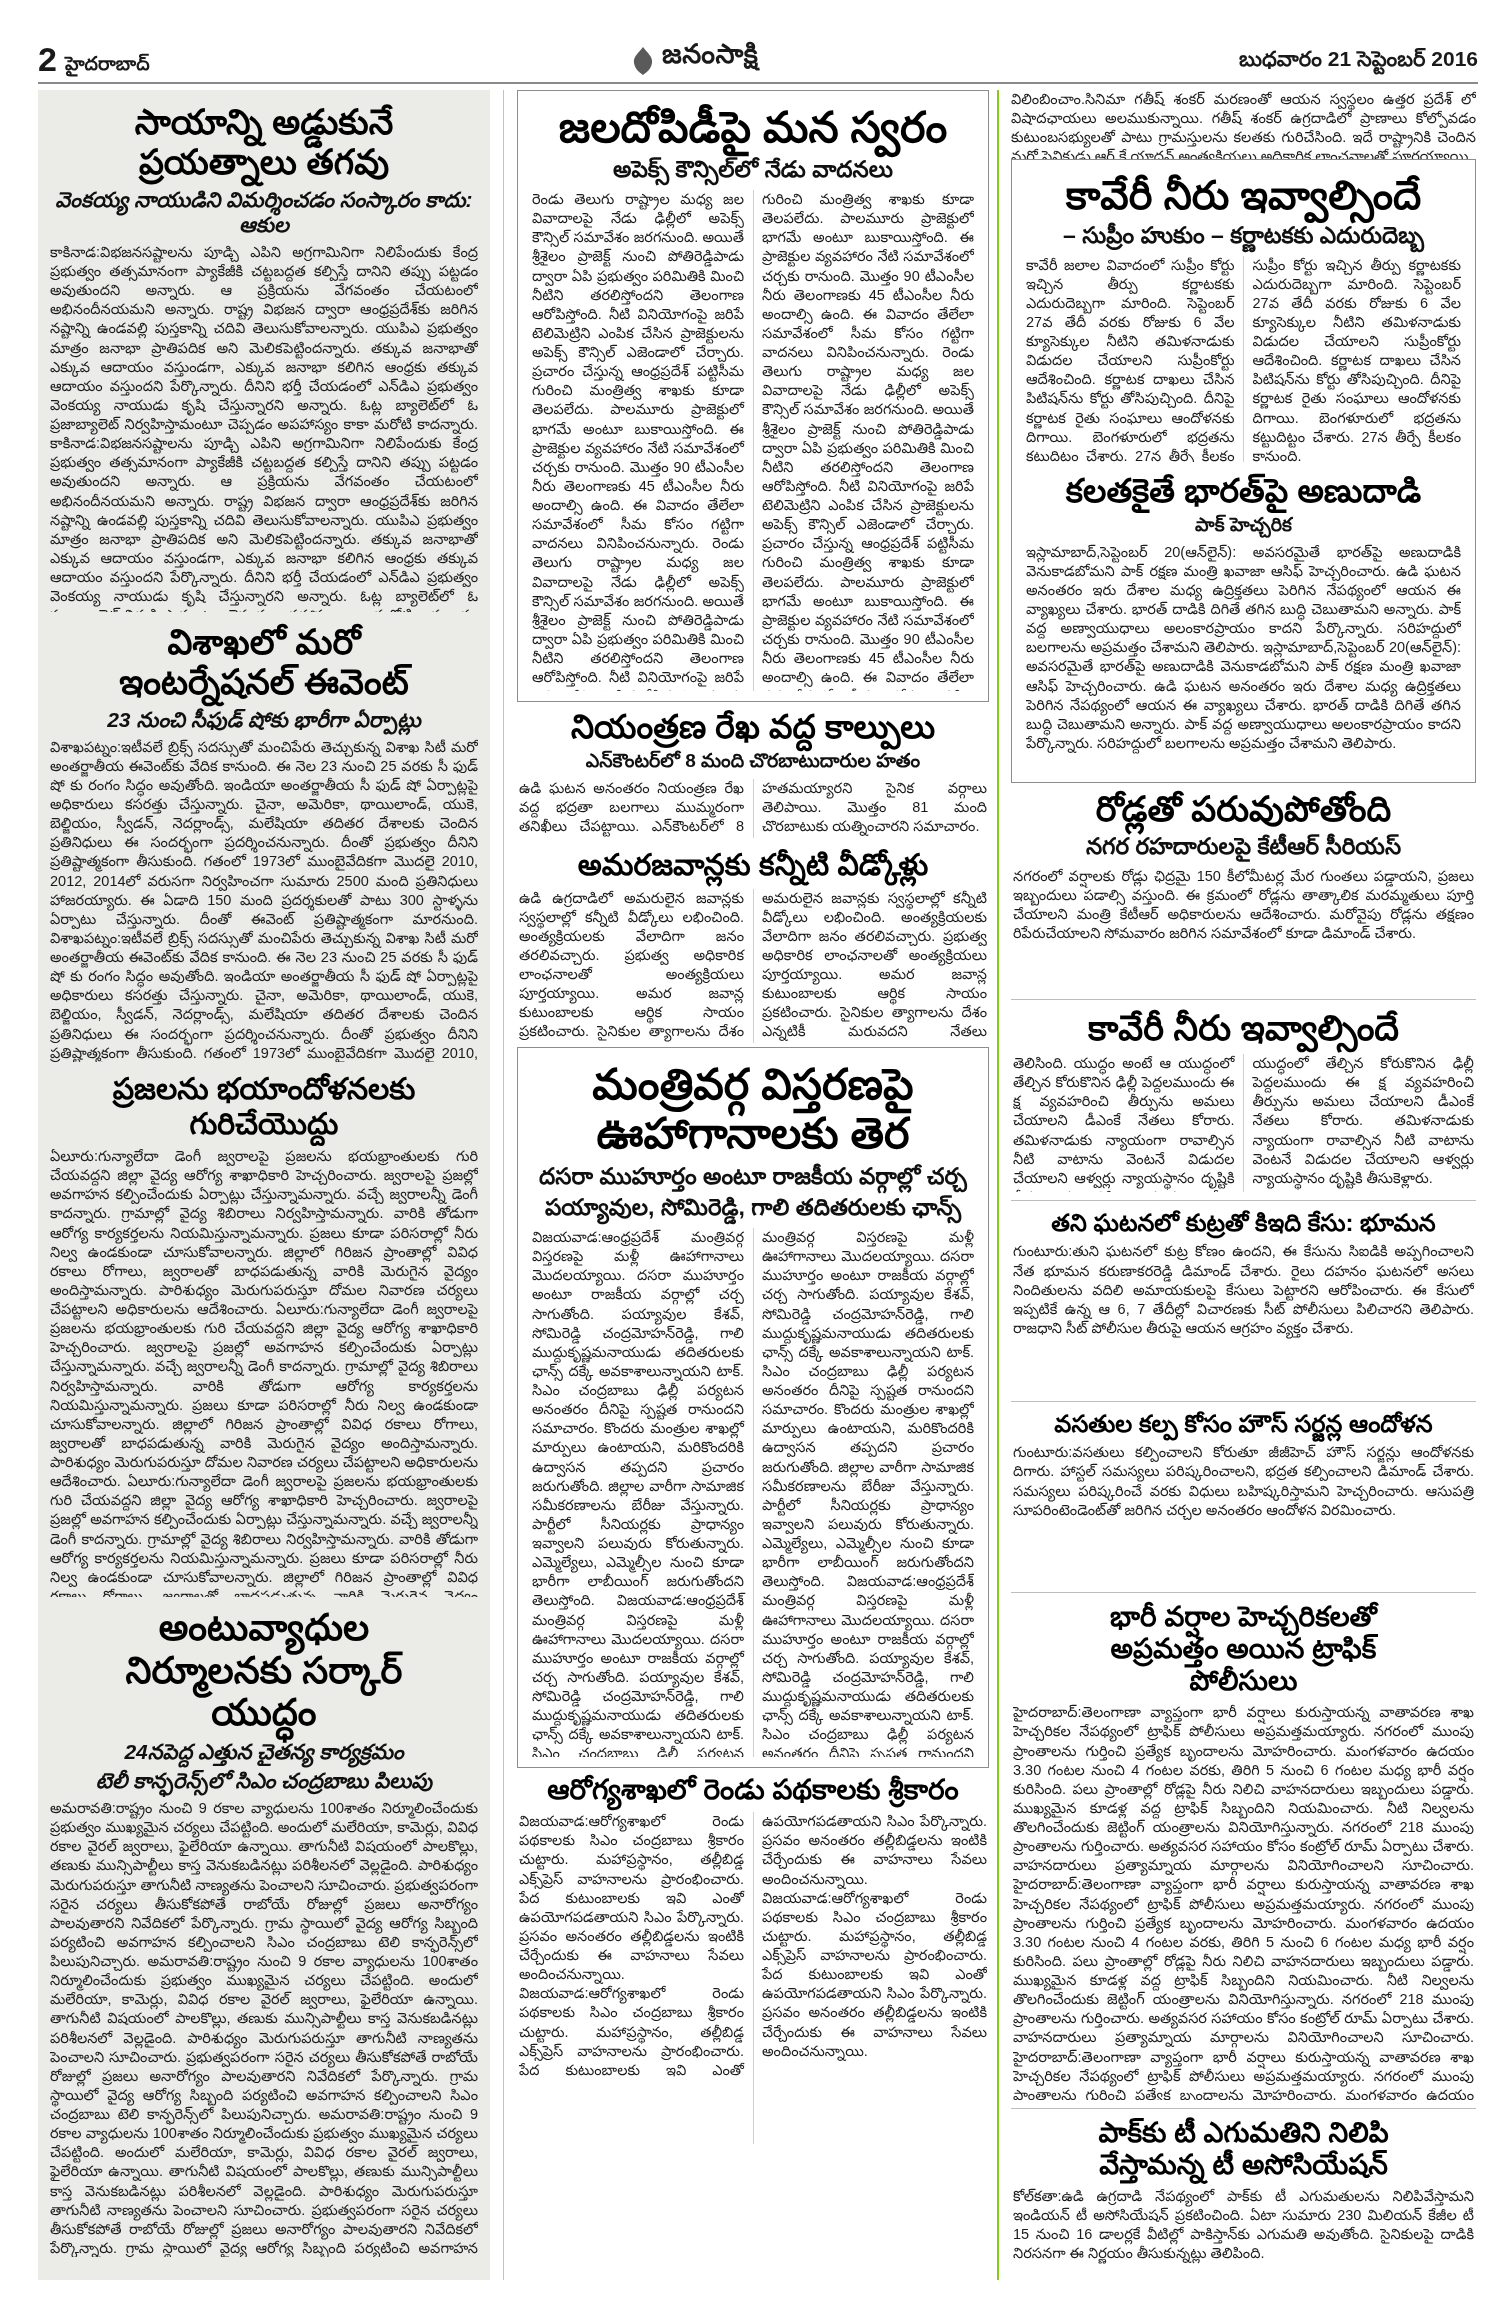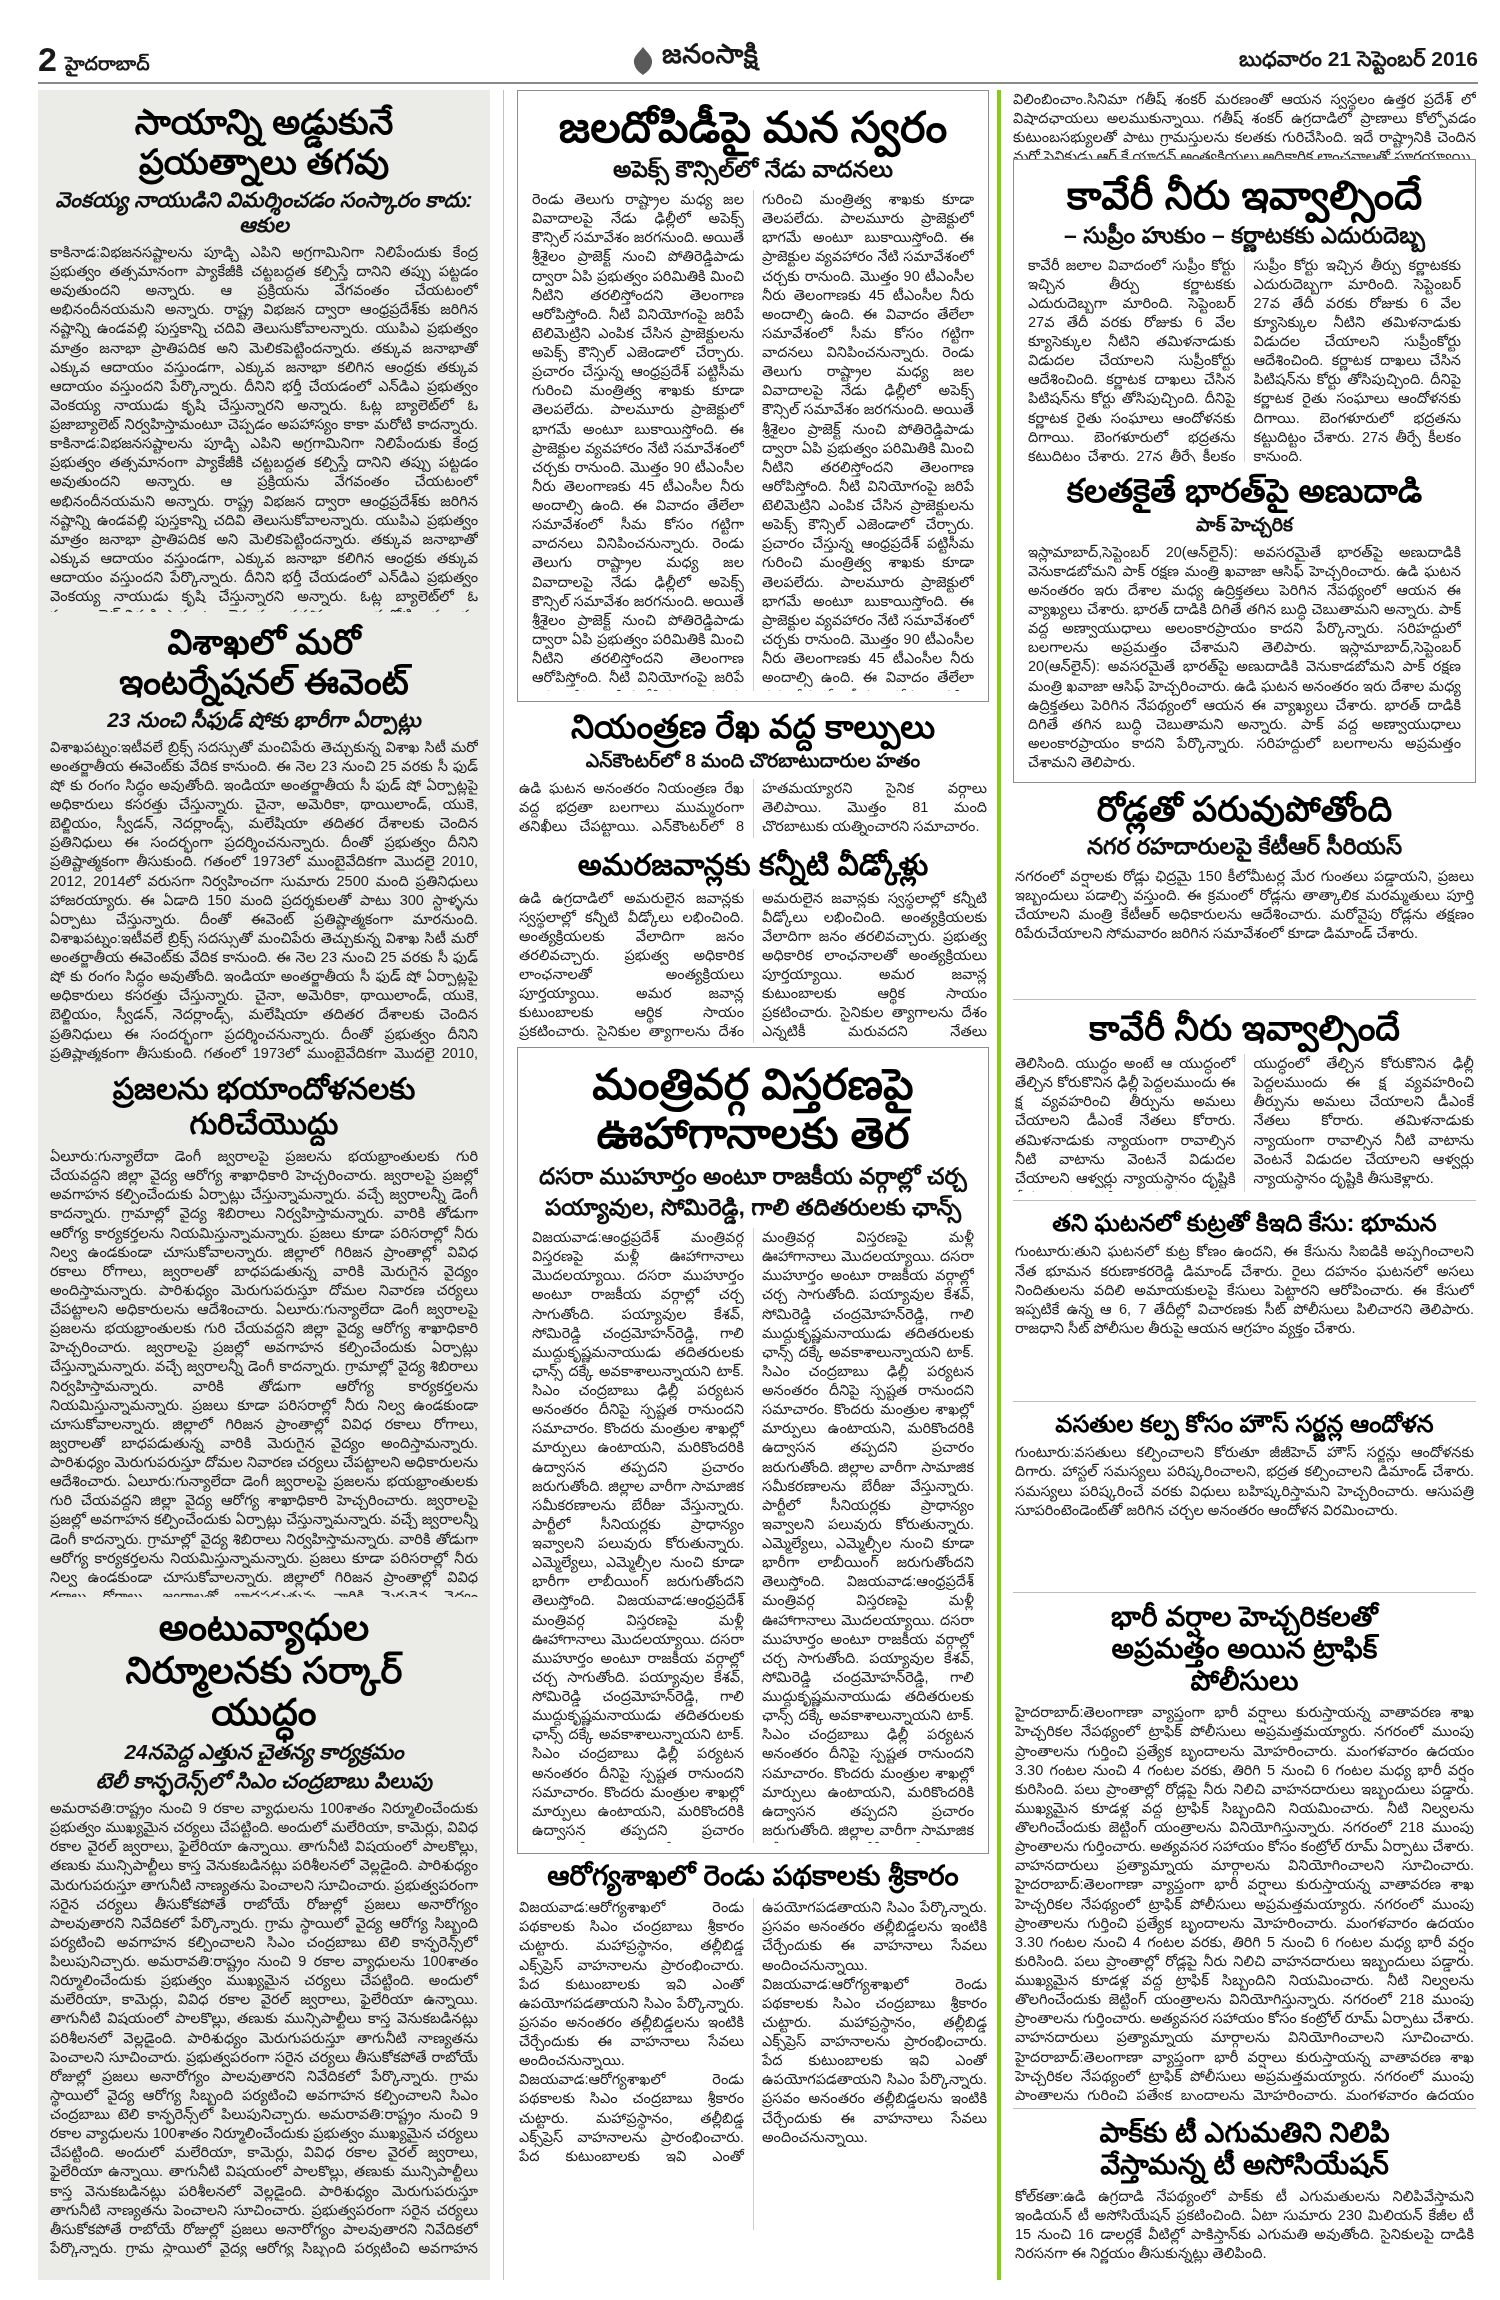--- a/index.html
+++ b/index.html
@@ -15,21 +15,21 @@
   .h-center{display:flex;align-items:flex-end;gap:6px;}
   .masthead{font-size:27px;font-weight:bold;letter-spacing:.5px;margin-top:43px;}
   .h-right{font-size:21px;font-weight:bold;}
   .toprule{border-top:2px solid #8a8a8a;margin:2px 0 6px 0;}
 
   
   .columns{display:flex;height:2190px;overflow:hidden;}
   .col{box-sizing:border-box;overflow:hidden;display:flex;flex-direction:column;}
   .col-left{width:452px;background:#ebebe8;padding:6px 10px;}
   .col-mid{width:494px;margin-left:13px;padding:0 8px 0 13px;border-left:1px solid #c2c2c2;}
-  .col-right{width:479px;margin-left:0;padding:0 0 0 12px;border-left:4px solid #84cc16;}
+  .col-right{width:479px;margin-left:0;padding:0 0 0 12px;border-left:2px solid #84cc16;}
 
   article{display:flex;flex-direction:column;overflow:hidden;box-sizing:border-box;}
   .t1{margin:6px 4px 2px 4px;text-align:center;font-weight:bold;color:#000;line-height:1.15;}
   .t2{margin:2px 4px;text-align:center;font-weight:bold;color:#111;line-height:1.2;}
   .body{flex:1;overflow:hidden;text-align:justify;font-size:14.5px;line-height:1.32;margin:4px 2px;}
   .cols2{column-count:2;column-gap:18px;column-rule:1px solid #cfcfcf;}
 
   .boxed{border:1.5px solid #8d8d8d;background:#fff;padding:6px 12px;}
 
   
@@ -97,21 +97,21 @@
       </article>
       <article style="height:140px">
         <h2 class="t1 s34">నియంత్రణ రేఖ వద్ద కాల్పులు</h2>
         <h3 class="t2 sub20">ఎన్‌కౌంటర్‌లో 8 మంది చొరబాటుదారుల హతం</h3>
         <div class="body cols2">ఉడి ఘటన అనంతరం నియంత్రణ రేఖ వద్ద భద్రతా బలగాలు ముమ్మరంగా తనిఖీలు చేపట్టాయి. ఎన్‌కౌంటర్‌లో 8 మంది చొరబాటుదారులు హతమయ్యారని సైనిక వర్గాలు తెలిపాయి. మొత్తం 81 మంది చొరబాటుకు యత్నించారని సమాచారం.</div>
       </article>
       <article style="height:205px">
         <h2 class="t1 s30">అమరజవాన్లకు కన్నీటి వీడ్కోళ్లు</h2>
         <div class="body cols2">ఉడి ఉగ్రదాడిలో అమరులైన జవాన్లకు స్వస్థలాల్లో కన్నీటి వీడ్కోలు లభించింది. అంత్యక్రియలకు వేలాదిగా జనం తరలివచ్చారు. ప్రభుత్వ అధికారిక లాంఛనాలతో అంత్యక్రియలు పూర్తయ్యాయి. అమర జవాన్ల కుటుంబాలకు ఆర్థిక సాయం ప్రకటించారు. సైనికుల త్యాగాలను దేశం ఎన్నటికీ మరువదని నేతలు నివాళులర్పించారు. ఉడి ఉగ్రదాడిలో అమరులైన జవాన్లకు స్వస్థలాల్లో కన్నీటి వీడ్కోలు లభించింది. అంత్యక్రియలకు వేలాదిగా జనం తరలివచ్చారు. ప్రభుత్వ అధికారిక లాంఛనాలతో అంత్యక్రియలు పూర్తయ్యాయి. అమర జవాన్ల కుటుంబాలకు ఆర్థిక సాయం ప్రకటించారు. సైనికుల త్యాగాలను దేశం ఎన్నటికీ మరువదని నేతలు నివాళులర్పించారు.</div>
       </article>
-      <article class="boxed" style="height:807px">
+      <article class="boxed" style="height:721px">
         <h2 class="t1 s44" style="max-width:420px;margin-left:auto;margin-right:auto;">మంత్రివర్గ విస్తరణపై ఊహాగానాలకు తెర</h2>
         <h3 class="t2 sub24">దసరా ముహూర్తం అంటూ రాజకీయ వర్గాల్లో చర్చ</h3>
         <h3 class="t2 sub24">పయ్యావుల, సోమిరెడ్డి, గాలి తదితరులకు ఛాన్స్</h3>
         <div class="body cols2">విజయవాడ:ఆంధ్రప్రదేశ్ మంత్రివర్గ విస్తరణపై మళ్లీ ఊహాగానాలు మొదలయ్యాయి. దసరా ముహూర్తం అంటూ రాజకీయ వర్గాల్లో చర్చ సాగుతోంది. పయ్యావుల కేశవ్, సోమిరెడ్డి చంద్రమోహన్‌రెడ్డి, గాలి ముద్దుకృష్ణమనాయుడు తదితరులకు ఛాన్స్ దక్కే అవకాశాలున్నాయని టాక్. సిఎం చంద్రబాబు ఢిల్లీ పర్యటన అనంతరం దీనిపై స్పష్టత రానుందని సమాచారం. కొందరు మంత్రుల శాఖల్లో మార్పులు ఉంటాయని, మరికొందరికి ఉద్వాసన తప్పదని ప్రచారం జరుగుతోంది. జిల్లాల వారీగా సామాజిక సమీకరణాలను బేరీజు వేస్తున్నారు. పార్టీలో సీనియర్లకు ప్రాధాన్యం ఇవ్వాలని పలువురు కోరుతున్నారు. ఎమ్మెల్యేలు, ఎమ్మెల్సీల నుంచి కూడా భారీగా లాబీయింగ్ జరుగుతోందని తెలుస్తోంది. విజయవాడ:ఆంధ్రప్రదేశ్ మంత్రివర్గ విస్తరణపై మళ్లీ ఊహాగానాలు మొదలయ్యాయి. దసరా ముహూర్తం అంటూ రాజకీయ వర్గాల్లో చర్చ సాగుతోంది. పయ్యావుల కేశవ్, సోమిరెడ్డి చంద్రమోహన్‌రెడ్డి, గాలి ముద్దుకృష్ణమనాయుడు తదితరులకు ఛాన్స్ దక్కే అవకాశాలున్నాయని టాక్. సిఎం చంద్రబాబు ఢిల్లీ పర్యటన అనంతరం దీనిపై స్పష్టత రానుందని సమాచారం. కొందరు మంత్రుల శాఖల్లో మార్పులు ఉంటాయని, మరికొందరికి ఉద్వాసన తప్పదని ప్రచారం జరుగుతోంది. జిల్లాల వారీగా సామాజిక సమీకరణాలను బేరీజు వేస్తున్నారు. పార్టీలో సీనియర్లకు ప్రాధాన్యం ఇవ్వాలని పలువురు కోరుతున్నారు. ఎమ్మెల్యేలు, ఎమ్మెల్సీల నుంచి కూడా భారీగా లాబీయింగ్ జరుగుతోందని తెలుస్తోంది. విజయవాడ:ఆంధ్రప్రదేశ్ మంత్రివర్గ విస్తరణపై మళ్లీ ఊహాగానాలు మొదలయ్యాయి. దసరా ముహూర్తం అంటూ రాజకీయ వర్గాల్లో చర్చ సాగుతోంది. పయ్యావుల కేశవ్, సోమిరెడ్డి చంద్రమోహన్‌రెడ్డి, గాలి ముద్దుకృష్ణమనాయుడు తదితరులకు ఛాన్స్ దక్కే అవకాశాలున్నాయని టాక్. సిఎం చంద్రబాబు ఢిల్లీ పర్యటన అనంతరం దీనిపై స్పష్టత రానుందని సమాచారం. కొందరు మంత్రుల శాఖల్లో మార్పులు ఉంటాయని, మరికొందరికి ఉద్వాసన తప్పదని ప్రచారం జరుగుతోంది. జిల్లాల వారీగా సామాజిక సమీకరణాలను బేరీజు వేస్తున్నారు. పార్టీలో సీనియర్లకు ప్రాధాన్యం ఇవ్వాలని పలువురు కోరుతున్నారు. ఎమ్మెల్యేలు, ఎమ్మెల్సీల నుంచి కూడా భారీగా లాబీయింగ్ జరుగుతోందని తెలుస్తోంది. విజయవాడ:ఆంధ్రప్రదేశ్ మంత్రివర్గ విస్తరణపై మళ్లీ ఊహాగానాలు మొదలయ్యాయి. దసరా ముహూర్తం అంటూ రాజకీయ వర్గాల్లో చర్చ సాగుతోంది. పయ్యావుల కేశవ్, సోమిరెడ్డి చంద్రమోహన్‌రెడ్డి, గాలి ముద్దుకృష్ణమనాయుడు తదితరులకు ఛాన్స్ దక్కే అవకాశాలున్నాయని టాక్. సిఎం చంద్రబాబు ఢిల్లీ పర్యటన అనంతరం దీనిపై స్పష్టత రానుందని సమాచారం. కొందరు మంత్రుల శాఖల్లో మార్పులు ఉంటాయని, మరికొందరికి ఉద్వాసన తప్పదని ప్రచారం జరుగుతోంది. జిల్లాల వారీగా సామాజిక సమీకరణాలను బేరీజు వేస్తున్నారు. పార్టీలో సీనియర్లకు ప్రాధాన్యం ఇవ్వాలని పలువురు కోరుతున్నారు. ఎమ్మెల్యేలు, ఎమ్మెల్సీల నుంచి కూడా భారీగా లాబీయింగ్ జరుగుతోందని తెలుస్తోంది.</div>
       </article>
       <article style="height:380px">
         <h2 class="t1 s28">ఆరోగ్యశాఖలో రెండు పథకాలకు శ్రీకారం</h2>
         <div class="body cols2">విజయవాడ:ఆరోగ్యశాఖలో రెండు పథకాలకు సిఎం చంద్రబాబు శ్రీకారం చుట్టారు. మహాప్రస్థానం, తల్లీబిడ్డ ఎక్స్‌ప్రెస్ వాహనాలను ప్రారంభించారు. పేద కుటుంబాలకు ఇవి ఎంతో ఉపయోగపడతాయని సిఎం పేర్కొన్నారు. ప్రసవం అనంతరం తల్లీబిడ్డలను ఇంటికి చేర్చేందుకు ఈ వాహనాలు సేవలు అందించనున్నాయి. విజయవాడ:ఆరోగ్యశాఖలో రెండు పథకాలకు సిఎం చంద్రబాబు శ్రీకారం చుట్టారు. మహాప్రస్థానం, తల్లీబిడ్డ ఎక్స్‌ప్రెస్ వాహనాలను ప్రారంభించారు. పేద కుటుంబాలకు ఇవి ఎంతో ఉపయోగపడతాయని సిఎం పేర్కొన్నారు. ప్రసవం అనంతరం తల్లీబిడ్డలను ఇంటికి చేర్చేందుకు ఈ వాహనాలు సేవలు అందించనున్నాయి. విజయవాడ:ఆరోగ్యశాఖలో రెండు పథకాలకు సిఎం చంద్రబాబు శ్రీకారం చుట్టారు. మహాప్రస్థానం, తల్లీబిడ్డ ఎక్స్‌ప్రెస్ వాహనాలను ప్రారంభించారు. పేద కుటుంబాలకు ఇవి ఎంతో ఉపయోగపడతాయని సిఎం పేర్కొన్నారు. ప్రసవం అనంతరం తల్లీబిడ్డలను ఇంటికి చేర్చేందుకు ఈ వాహనాలు సేవలు అందించనున్నాయి.</div>
       </article>
     </section>

